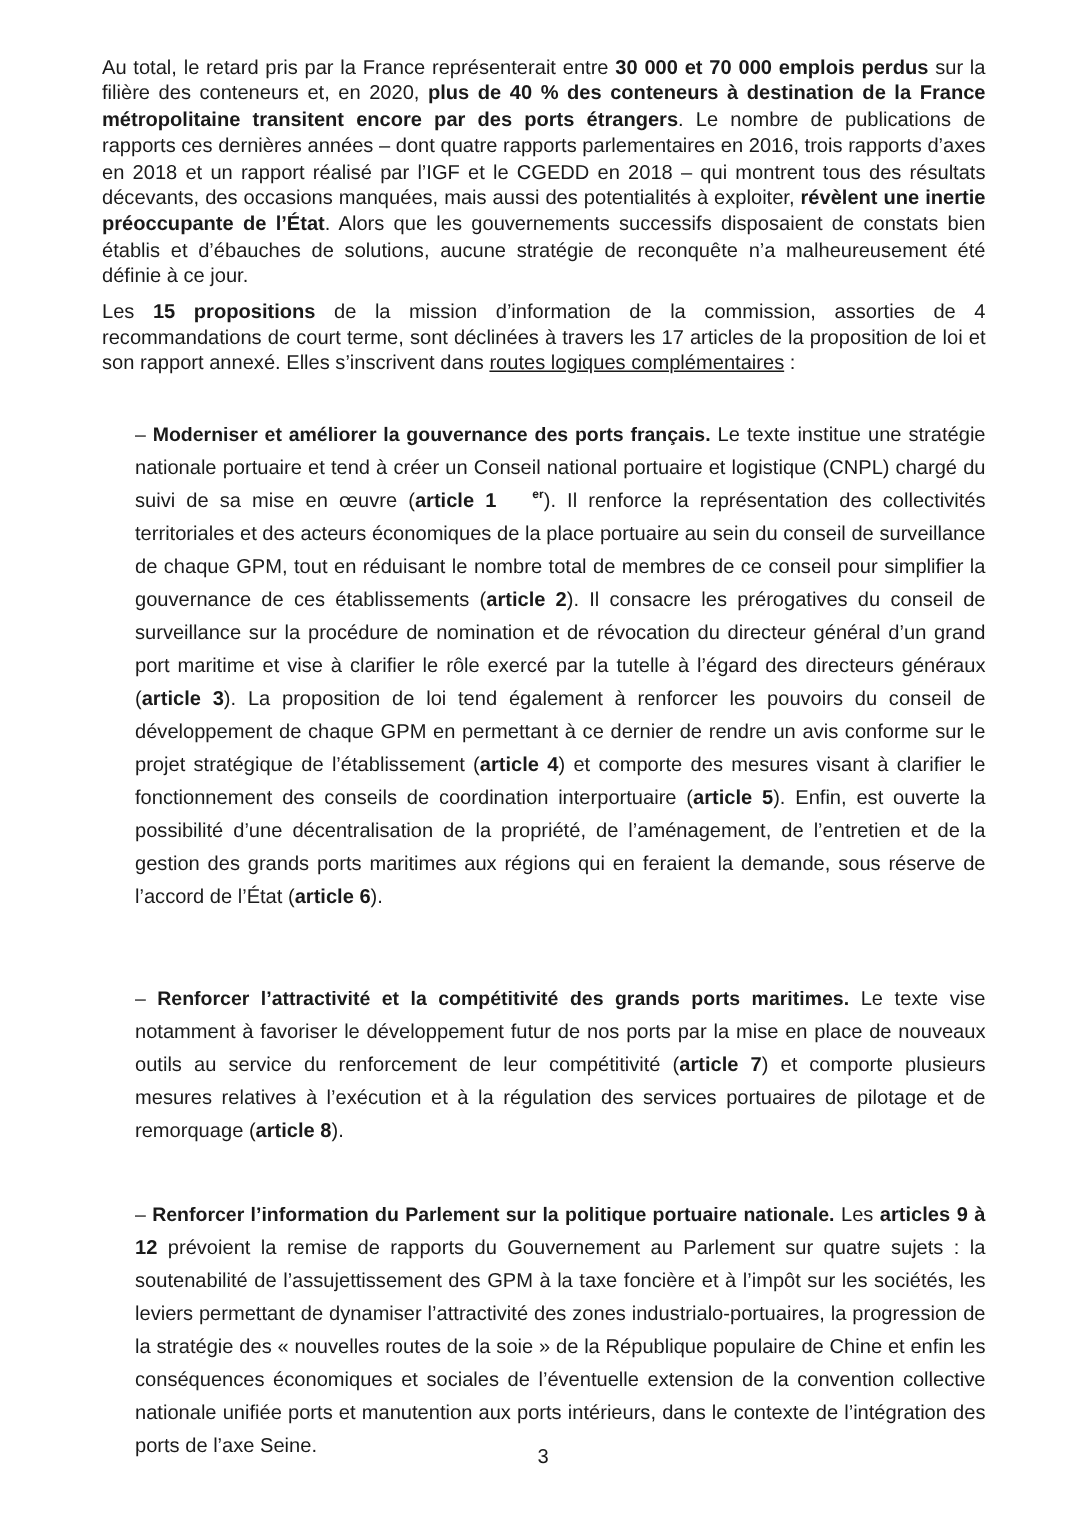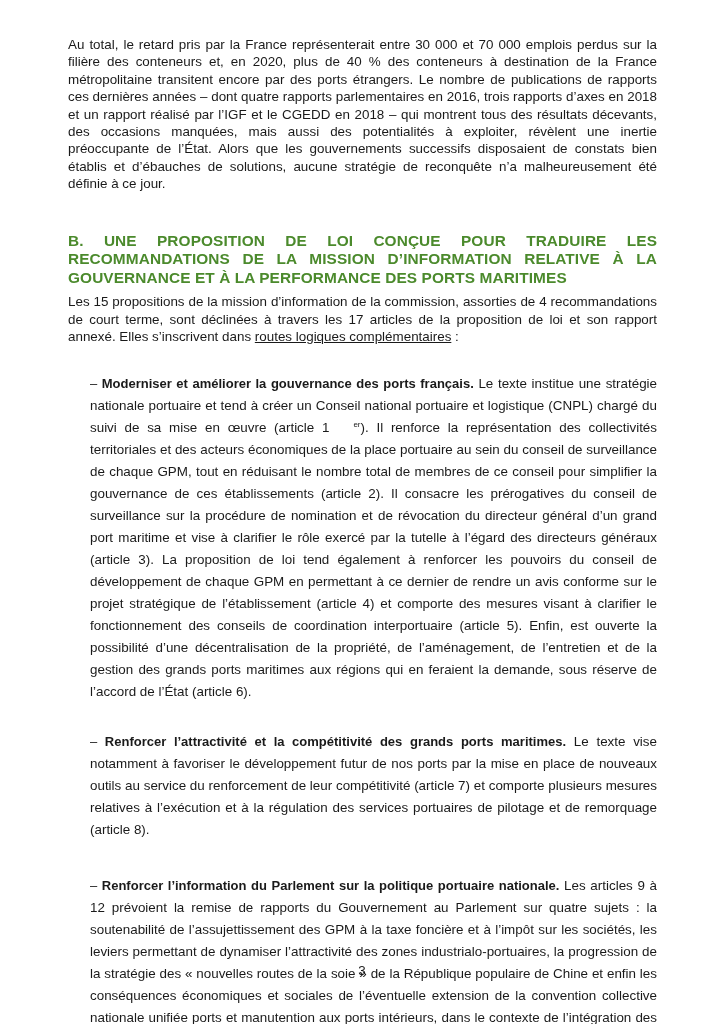--- a/index.html
+++ b/index.html
@@ -1,45 +1,44 @@
 <!DOCTYPE html>
 <html><head>
 <meta charset="utf-8">
 <style>
   html, body { margin: 0; padding: 0; background: #ffffff; }
   body { width: 724px; height: 1024px; position: relative; overflow: hidden;
          font-family: "Liberation Sans", sans-serif; color: #1a1a1a; }
   .page { position: absolute; left: 68px; top: 36px; width: 589px; }
   p { margin: 0; font-size: 13.4px; line-height: 17.4px; text-align: justify; }
-  b { font-weight: normal; }
+  b { font-weight: bold; }
   .intro { margin-bottom: 0; }
   .section-heading { margin-top: 39px; color: #4b8a2c; font-weight: bold; font-size: 15.4px;
          line-height: 18.5px; text-align: justify; text-align-last: left; letter-spacing: 0.1px; }
   .lead { margin-top: 6px; }
   .u { text-decoration: underline; }
   .item { margin-left: 22px; width: 567px; }
   .item1 { margin-top: 28px; }
-  .item2 { margin-top: 28px; }
+  .item2 { margin-top: 46px; }
   .item3 { margin-top: 34px; }
   .item p { text-align: justify; }
   .dash { font-size: 13px; font-weight: normal; }
   .item-title { font-size: 13px; font-weight: bold; line-height: 20px; }
   .item-first { line-height: 22px; }
   sup { font-size: 8px; vertical-align: super; line-height: 0; padding-left: 24px; }
   .page-number { position: absolute; left: 0; right: 0; top: 963px; text-align: center;
          font-size: 13.4px; }
 </style>
 </head>
 <body>
 
 <div class="page">
 
   <p class="intro"><span>Au total, le retard pris par la France représenterait entre </span><b>30 000 et 70 000 emplois perdus</b><span> sur la filière des conteneurs et, en 2020, </span><b>plus de 40 % des conteneurs à destination de la France métropolitaine transitent encore par des ports étrangers</b><span>. Le nombre de publications de rapports ces dernières années – dont quatre rapports parlementaires en 2016, trois rapports d’axes en 2018 et un rapport réalisé par l’IGF et le CGEDD en 2018 – qui montrent tous des résultats décevants, des occasions manquées, mais aussi des potentialités à exploiter, </span><b>révèlent une inertie préoccupante de l’État</b><span>. Alors que les gouvernements successifs disposaient de constats bien établis et d’ébauches de solutions, aucune stratégie de reconquête n’a malheureusement été définie à ce jour.</span></p>
 
-  <div class="section-heading" style="color: rgb(75, 138, 44);">B. UNE PROPOSITION DE LOI CONÇUE POUR TRADUIRE LES RECOMMANDATIONS DE LA MISSION D’INFORMATION RELATIVE À LA GOUVERNANCE ET À LA PERFORMANCE DES PORTS MARITIMES</div>
 
   <p class="lead"><span>Les </span><b>15 propositions</b><span> de la mission d’information de la commission, assorties de 4 recommandations de court terme, sont déclinées à travers les 17 articles de la proposition de loi et son rapport annexé. Elles s’inscrivent dans </span><span class="u">routes logiques complémentaires</span><span> :</span></p>
 
   <div class="item item1">
     <p class="item-first"><span class="dash">–</span><span class="item-title"> Moderniser et améliorer la gouvernance des ports français.</span><span> Le texte institue une stratégie nationale portuaire et tend à créer un Conseil national portuaire et logistique (CNPL) chargé du suivi de sa mise en œuvre (</span><b>article 1</b><sup><b>er</b></sup><span>). Il renforce la représentation des collectivités territoriales et des acteurs économiques de la place portuaire au sein du conseil de surveillance de chaque GPM, tout en réduisant le nombre total de membres de ce conseil pour simplifier la gouvernance de ces établissements (</span><b>article 2</b><span>). Il consacre les prérogatives du conseil de surveillance sur la procédure de nomination et de révocation du directeur général d’un grand port maritime et vise à clarifier le rôle exercé par la tutelle à l’égard des directeurs généraux (</span><b>article 3</b><span>). La proposition de loi tend également à renforcer les pouvoirs du conseil de développement de chaque GPM en permettant à ce dernier de rendre un avis conforme sur le projet stratégique de l’établissement (</span><b>article 4</b><span>) et comporte des mesures visant à clarifier le fonctionnement des conseils de coordination interportuaire (</span><b>article 5</b><span>). Enfin, est ouverte la possibilité d’une décentralisation de la propriété, de l’aménagement, de l’entretien et de la gestion des grands ports maritimes aux régions qui en feraient la demande, sous réserve de l’accord de l’État (</span><b>article 6</b><span>).</span></p>
   </div>
 
   <div class="item item2">
     <p class="item-first"><span class="dash">–</span><span class="item-title"> Renforcer l’attractivité et la compétitivité des grands ports maritimes.</span><span> Le texte vise notamment à favoriser le développement futur de nos ports par la mise en place de nouveaux outils au service du renforcement de leur compétitivité (</span><b>article 7</b><span>) et comporte plusieurs mesures relatives à l’exécution et à la régulation des services portuaires de pilotage et de remorquage (</span><b>article 8</b><span>).</span></p>
   </div>

